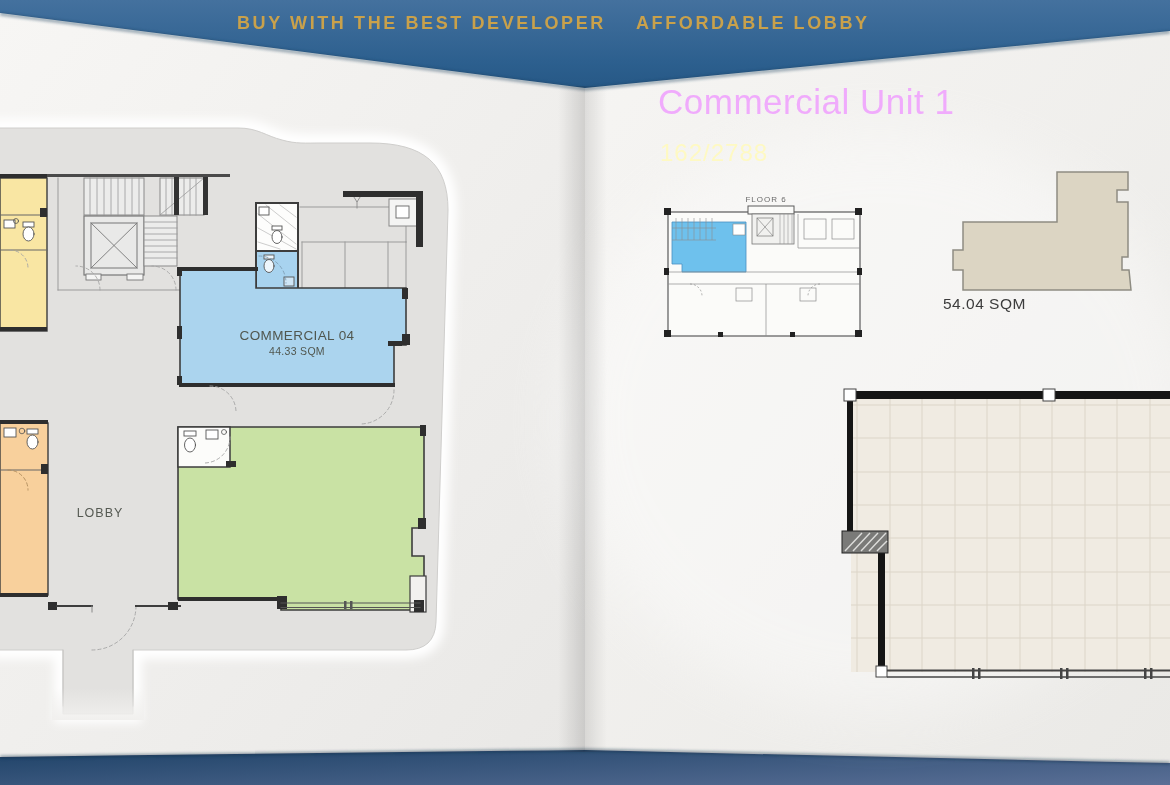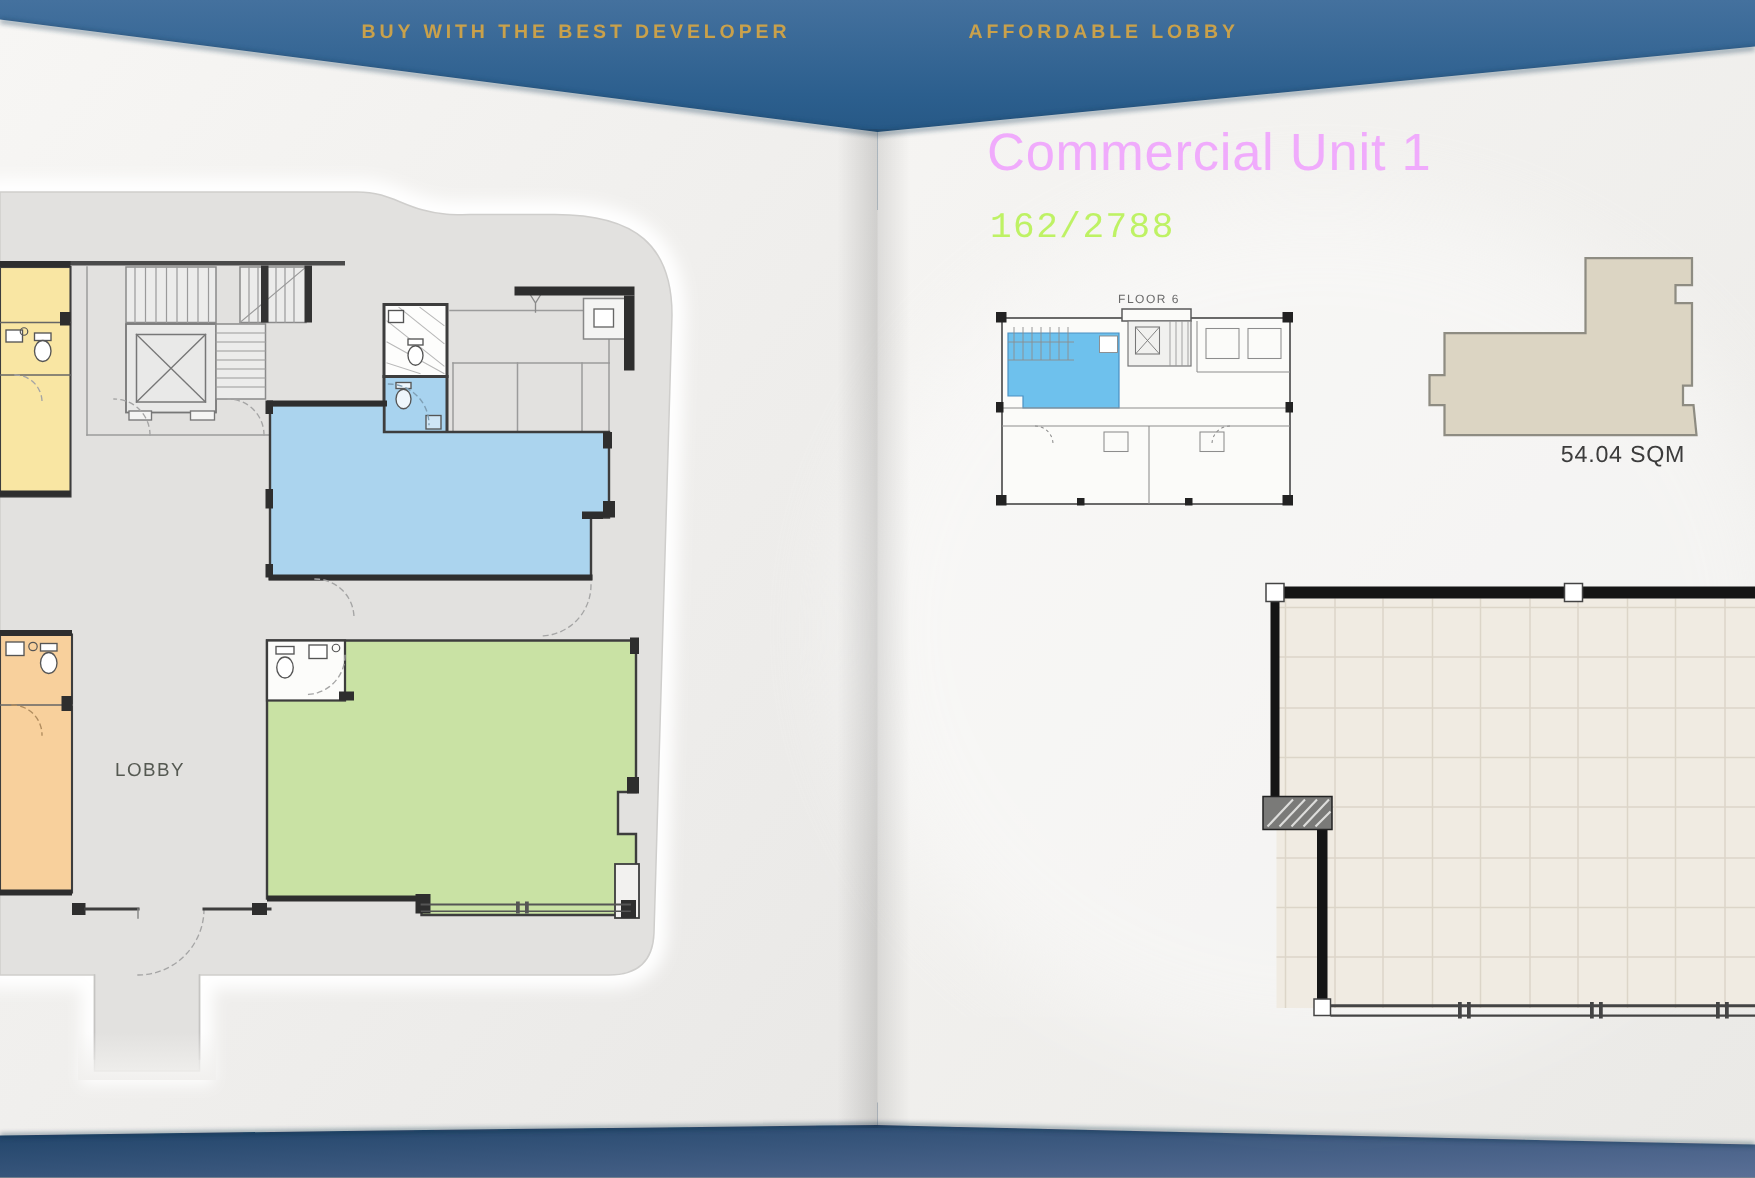--- a/index.html
+++ b/index.html
@@ -1,36 +1,36 @@
 <!DOCTYPE html>
 <html><head>
 <meta charset="utf-8">
 <style>
   html,body{margin:0;padding:0;background:#777;}
   #stage{position:relative;width:1170px;height:785px;overflow:hidden;
          font-family:"Liberation Sans",sans-serif;background:#2c5f8e;}
   #artwork{position:absolute;left:0;top:0;}
   .lbl{position:absolute;color:#50564e;text-align:center;line-height:1.25;}
-  .tagline{position:absolute;top:13px;font-size:13px;font-weight:bold;
+  .tagline{position:absolute;top:13px;font-size:18px;font-weight:bold;
            letter-spacing:2.6px;color:#c9a14b;text-align:right;white-space:nowrap;}
   #tagline-left{left:237px;width:290px;}
   #tagline-right{left:636px;width:190px;}
   #page-title{position:absolute;left:658px;top:82px;font-size:35px;color:#f0abfc;
               letter-spacing:0.5px;white-space:nowrap;}
-  #unit-number{position:absolute;left:660px;top:139px;font-size:24px;color:#bef264;
-               letter-spacing:1px;font-family:Liberation Mono, monospace;}
+  #unit-number{position:absolute;left:660px;top:139px;font-size:24px;color:#fef9c3;
+               letter-spacing:1px;}
   #floor-label{position:absolute;left:718px;top:195px;width:96px;font-size:8px;
                letter-spacing:1px;color:#6a6a6a;text-align:center;}
   #comm04-label{left:197px;top:328px;width:200px;}
   #comm03-label{left:203px;top:511px;width:200px;}
   .room-name{font-size:13.5px;letter-spacing:0.4px;}
   .room-area{font-size:10.5px;letter-spacing:0.3px;}
   #lobby-label{left:60px;top:506px;width:80px;font-size:12.5px;letter-spacing:1px;color:#555952;}
-  #silhouette-area{position:absolute;left:1007px;top:295px;width:150px;font-size:15.5px;
-                   color:#3c3c3c;text-align:center;letter-spacing:0.5px;}
+  #silhouette-area{position:absolute;left:943px;top:295px;width:150px;font-size:15.5px;
+                   color:#3c3c3c;letter-spacing:0.5px;}
 </style>
 </head>
 <body>
 
 <div id="stage">
 
 <svg id="artwork" width="1170" height="785" viewBox="0 0 1170 785">
   <defs>
     <linearGradient id="bannerGrad" x1="0" y1="0" x2="0" y2="1">
       <stop offset="0" stop-color="#44719e"></stop>
@@ -382,15 +382,19 @@
 </svg>
 
 <div class="tagline" id="tagline-left">BUY WITH THE BEST DEVELOPER</div>
 <div class="tagline" id="tagline-right">AFFORDABLE LOBBY</div>
 
 <div id="page-title">Commercial Unit 1</div>
 <div id="unit-number">162/2788</div>
 <div id="floor-label">FLOOR 6</div>
 <div id="silhouette-area">54.04 SQM</div>
 
+<div class="lbl" id="comm04-label">
+  <div class="room-name">COMMERCIAL 04</div>
+  <div class="room-area">44.33 SQM</div>
+</div>
 <div class="lbl" id="lobby-label">LOBBY</div>
 
 </div>
 
 </body></html>

